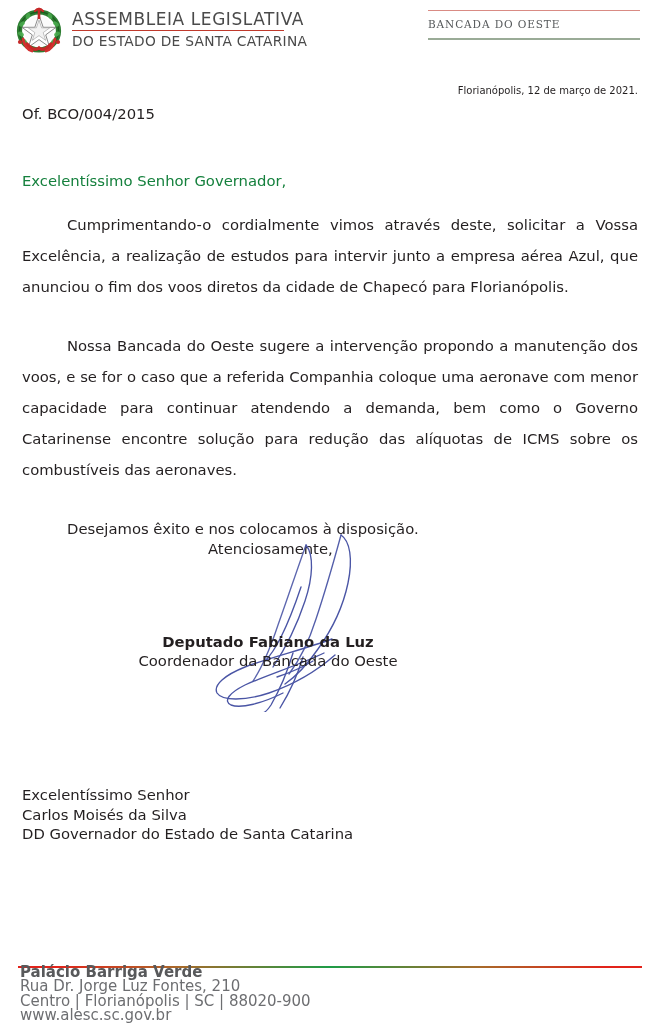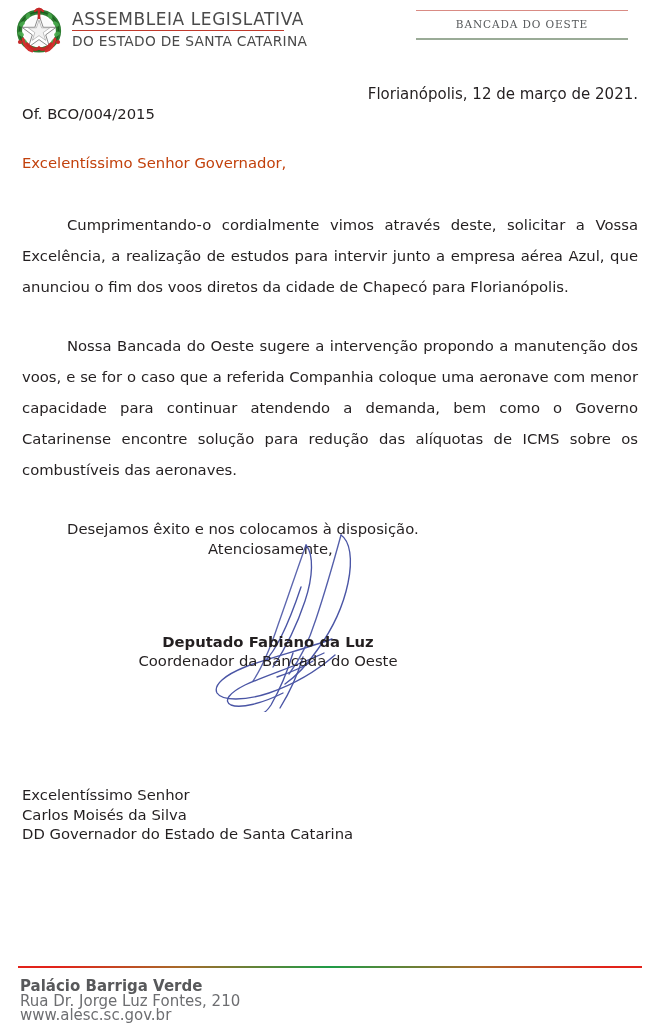--- a/index.html
+++ b/index.html
@@ -68,24 +68,24 @@
     letter-spacing: 0.3px;
     color: #4a4a4a;
     line-height: 16px;
     white-space: nowrap;
     transform: scaleX(0.97);
     transform-origin: left center;
   }
 
   .bancada-box {
     position: absolute;
-    right: 32px;
+    right: 20px;
     top: 6px;
     width: 212px;
-    text-align: center;
+    text-align: left;
   }
   .bancada-rule-top {
     height: 1.3px;
     background: #d98b84;
     width: 100%;
   }
   .bancada-label {
     font-family: "DejaVu Serif", "Liberation Serif", serif;
     font-size: 10.5px;
     letter-spacing: 0.9px;
@@ -97,38 +97,38 @@
     height: 1.6px;
     background: #9aab97;
     width: 100%;
   }
 
   
   .date-line {
     position: absolute;
     top: 81px;
     right: 22px;
-    font-size: 15px;
+    font-size: 10px;
     color: #231f20;
     white-space: nowrap;
   }
   .ref-line {
     position: absolute;
     top: 101px;
     left: 22px;
     font-size: 14.8px;
     color: #231f20;
     white-space: nowrap;
   }
   .salutation {
     position: absolute;
-    top: 150px;
+    top: 168px;
     left: 22px;
     font-size: 14.8px;
-    color: #c2410c;
+    color: #15803d;
     white-space: nowrap;
   }
 
   .body-text {
     position: absolute;
     left: 22px;
     top: 205px;
     width: 616px;
   }
   .para {
@@ -339,17 +339,18 @@
     <div>Excelentíssimo Senhor</div>
     <div>Carlos Moisés da Silva</div>
     <div>DD Governador do Estado de Santa Catarina</div>
   </div>
 
   <div class="footer">
     <div class="footer-rule"></div>
     <div class="footer-text">
       <div class="f-bold">Palácio Barriga Verde</div>
       <div>Rua Dr. Jorge Luz Fontes, 210</div>
+      <div>Centro | Florianópolis | SC | 88020-900</div>
       <div>www.alesc.sc.gov.br</div>
     </div>
   </div>
 
 </div>
 
 </body></html>

